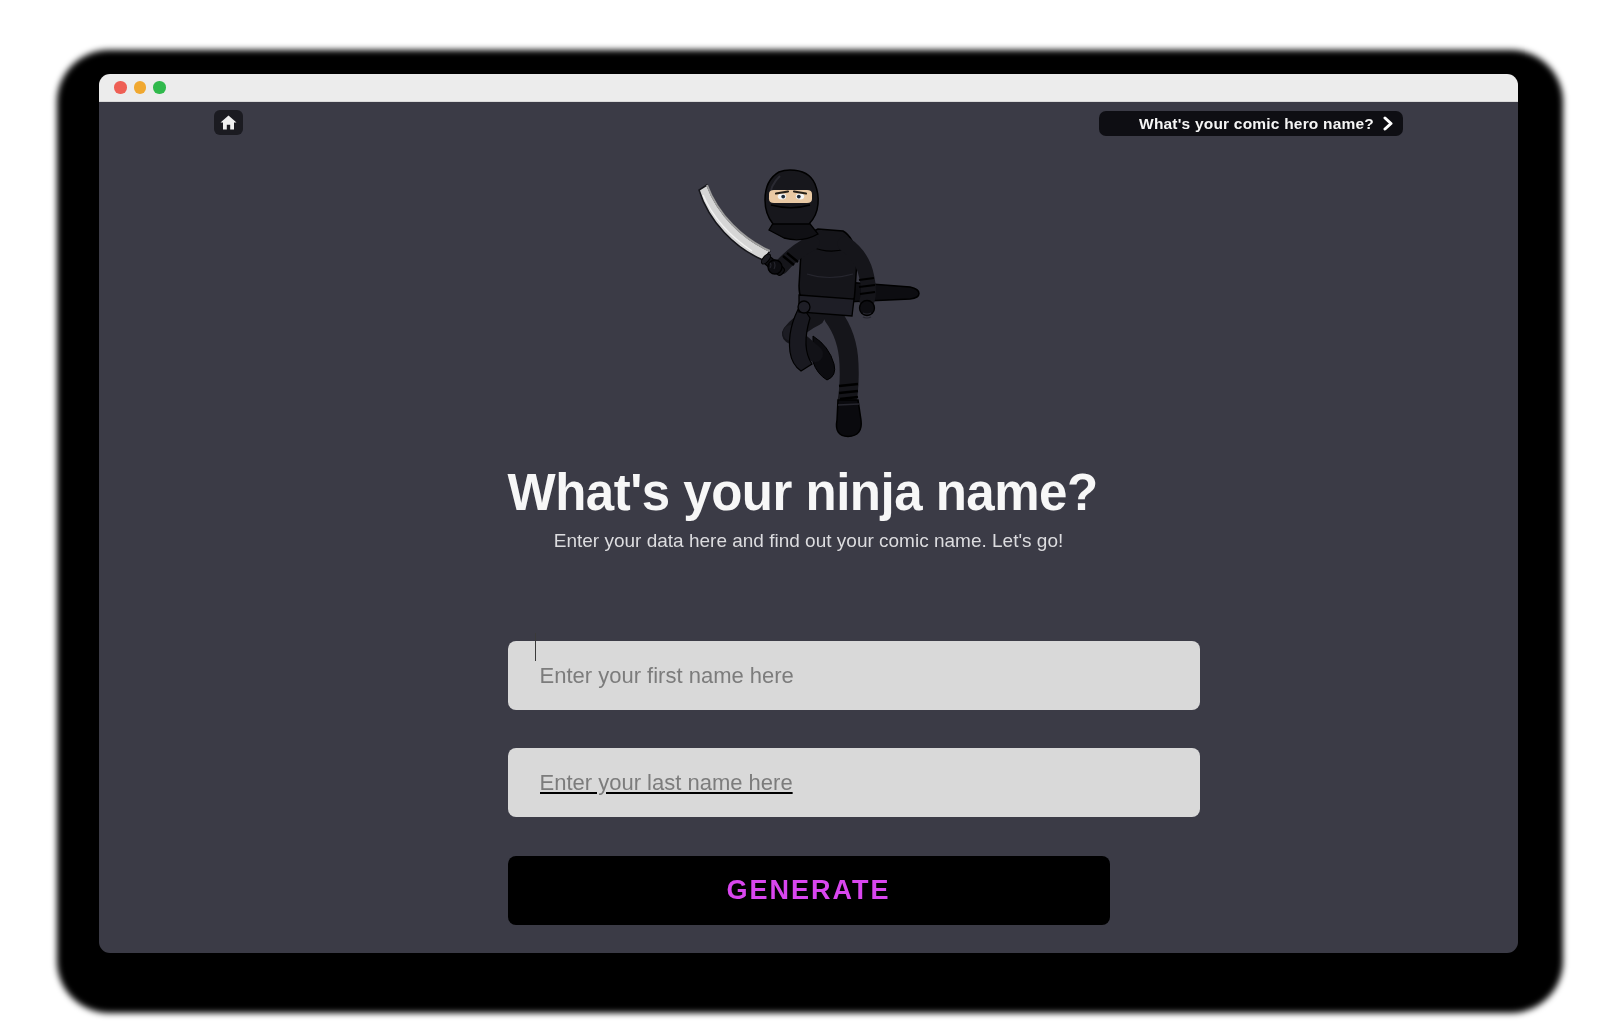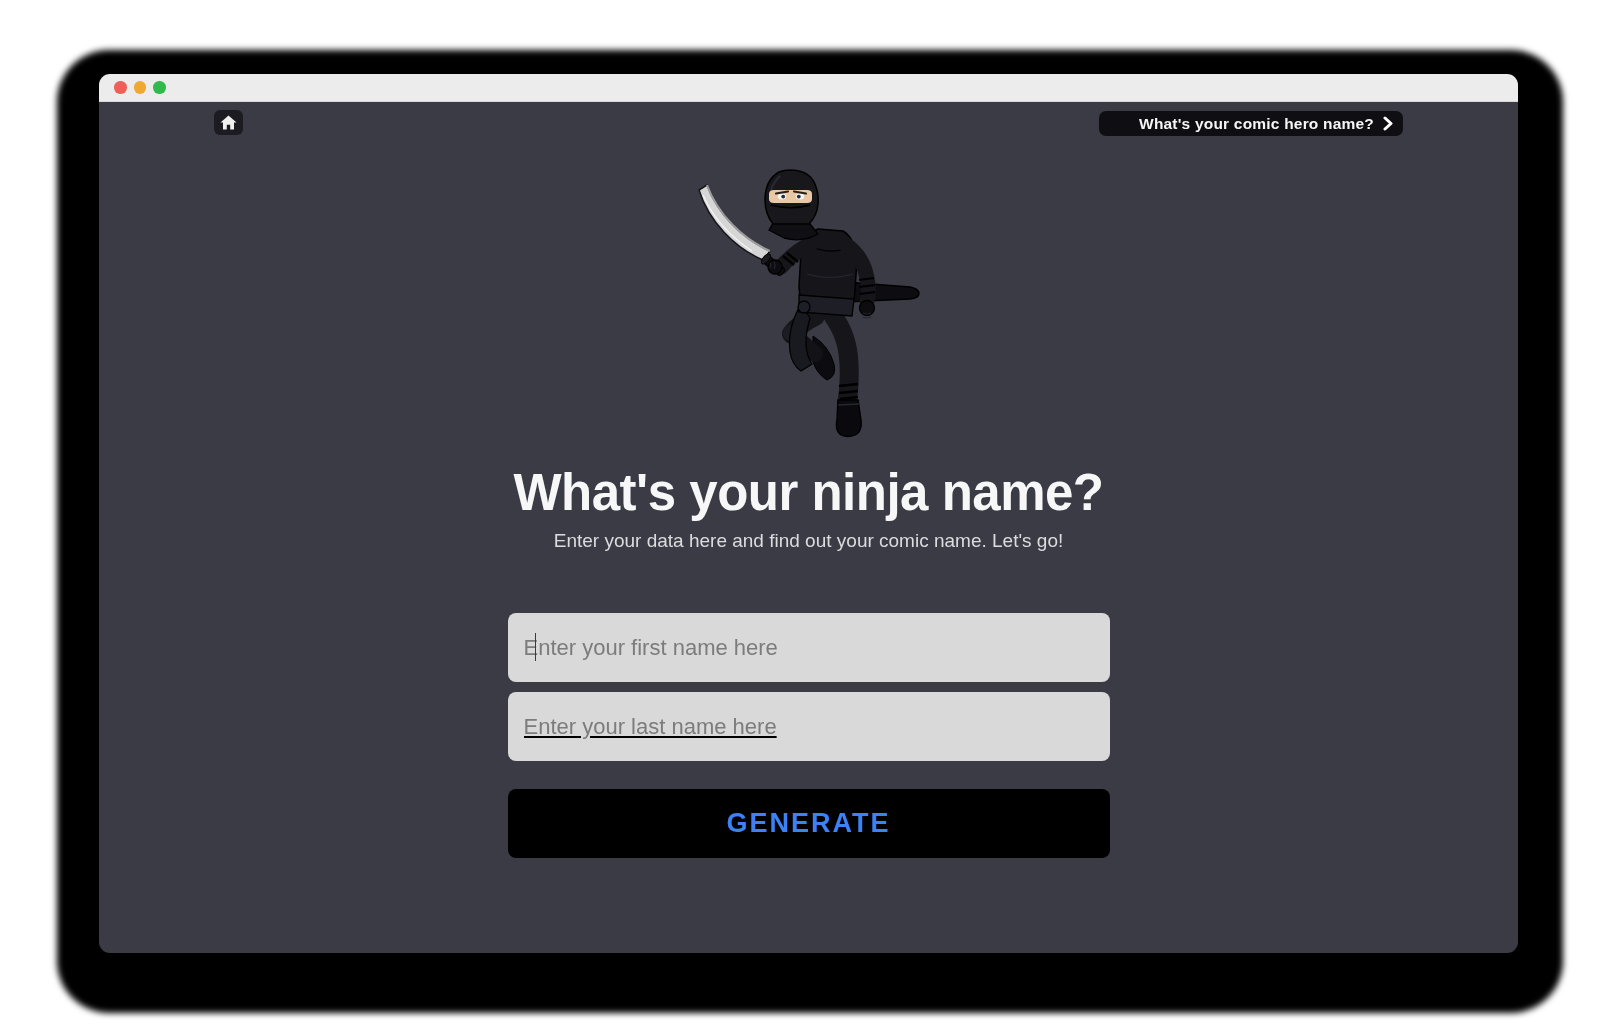--- a/index.html
+++ b/index.html
@@ -30,38 +30,38 @@
     background: #0e0e13; border-radius: 7px; display: flex; align-items: center;
     gap: 9px; padding: 0 10px 0 12px; text-decoration: none; cursor: pointer; }
   .hero-pill span { color: #f5f5f5; font-size: 15.5px; font-weight: bold;
     white-space: nowrap; letter-spacing: 0.2px; margin-left: 28px; }
 
   .main { width: 602px; margin: 0 auto; display: flex; flex-direction: column;
     align-items: stretch; }
 
   .ninja { display: block; width: 224px; height: 272px; margin: 66px auto 0; }
 
-  h1.title { margin-top: 20px; text-align: center; color: #f7f7f7;
+  h1.title { margin-top: 20px; text-align: left; color: #f7f7f7;
     font-size: 51px; font-weight: bold; letter-spacing: -0.5px; line-height: 66px; }
 
   p.subtitle { margin-top: 1px; text-align: center; color: #dcdcdf;
     font-size: 19px; line-height: 27px; font-weight: normal; }
 
   .field-wrap { position: relative; }
   .field-wrap.first { margin-top: 59px; }
   .field-wrap.second { margin-top: 10px; text-decoration: underline; }
-  .text-input { width: 602px; height: 69px; background: #d9d9d9; border: none;
-    border-radius: 8px; padding: 0 16px; font-size: 22px; color: #333;
-    font-family: "Liberation Sans", "DejaVu Sans", sans-serif; outline: none; display: block; }
+  .text-input { width: 692px; height: 69px; background: #d9d9d9; border: none;
+    border-radius: 8px; padding: 0 32px; font-size: 22px; color: #333;
+    font-family: "Liberation Sans", "DejaVu Sans", sans-serif; outline: none; display: block; margin-top: 28px; }
   .text-input::placeholder { color: #7c7c7c; opacity: 1; }
   .caret { position: absolute; left: 27px; top: 20px; width: 1.5px; height: 28px;
     background: #3a3a3a; }
 
-  .generate { margin-top: 28px; width: 602px; height: 69px; background: #000000;
-    color: #3b82f6; border: none; border-radius: 8px; font-size: 27px;
+  .generate { margin-top: 39px; width: 602px; height: 69px; background: #000000;
+    color: #d946ef; border: none; border-radius: 8px; font-size: 27px;
     font-weight: bold; letter-spacing: 2px; cursor: pointer; text-align: center;
     font-family: "Liberation Sans", "DejaVu Sans", sans-serif; }
 </style>
 </head>
 <body>
 
 <div class="canvas">
   <div class="shadow"></div>
 
   <div class="window">

